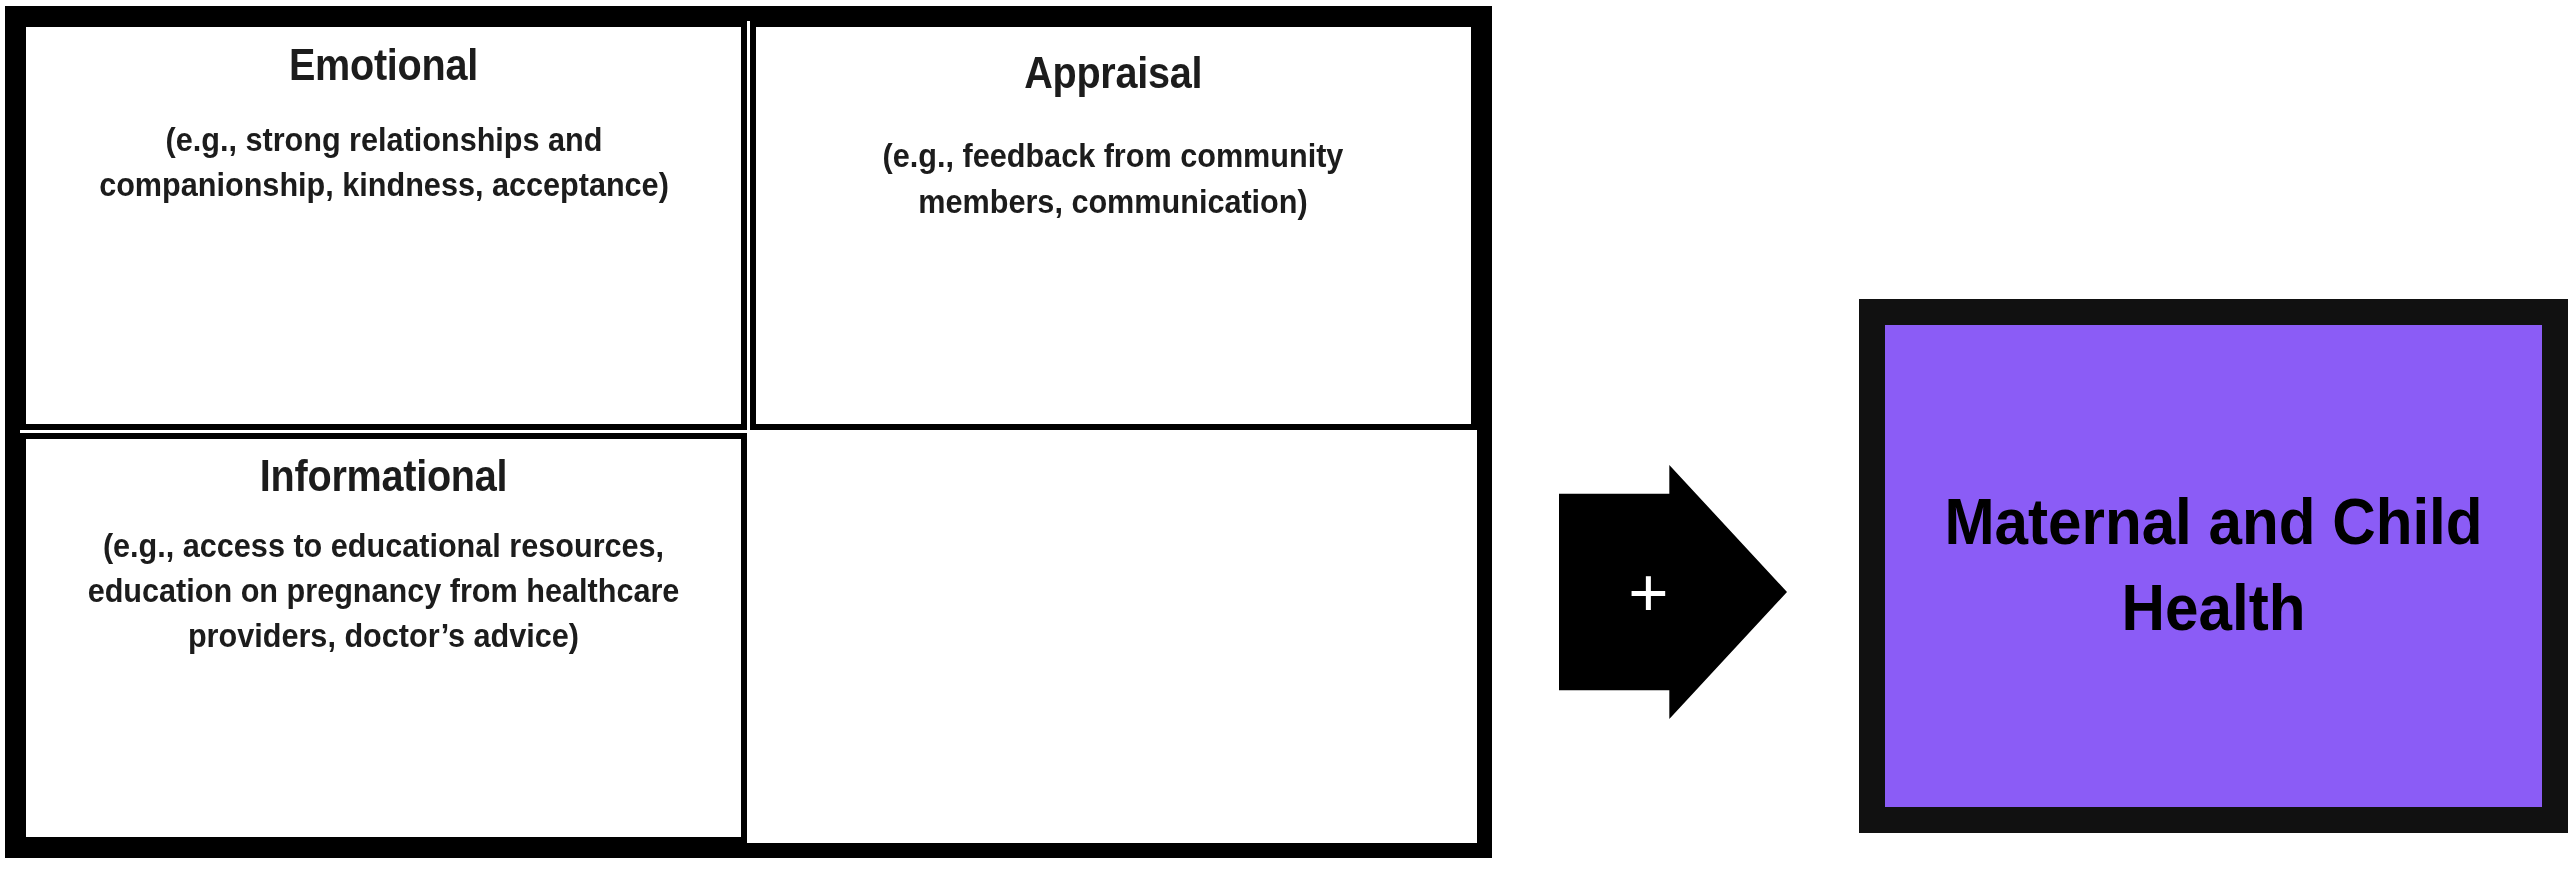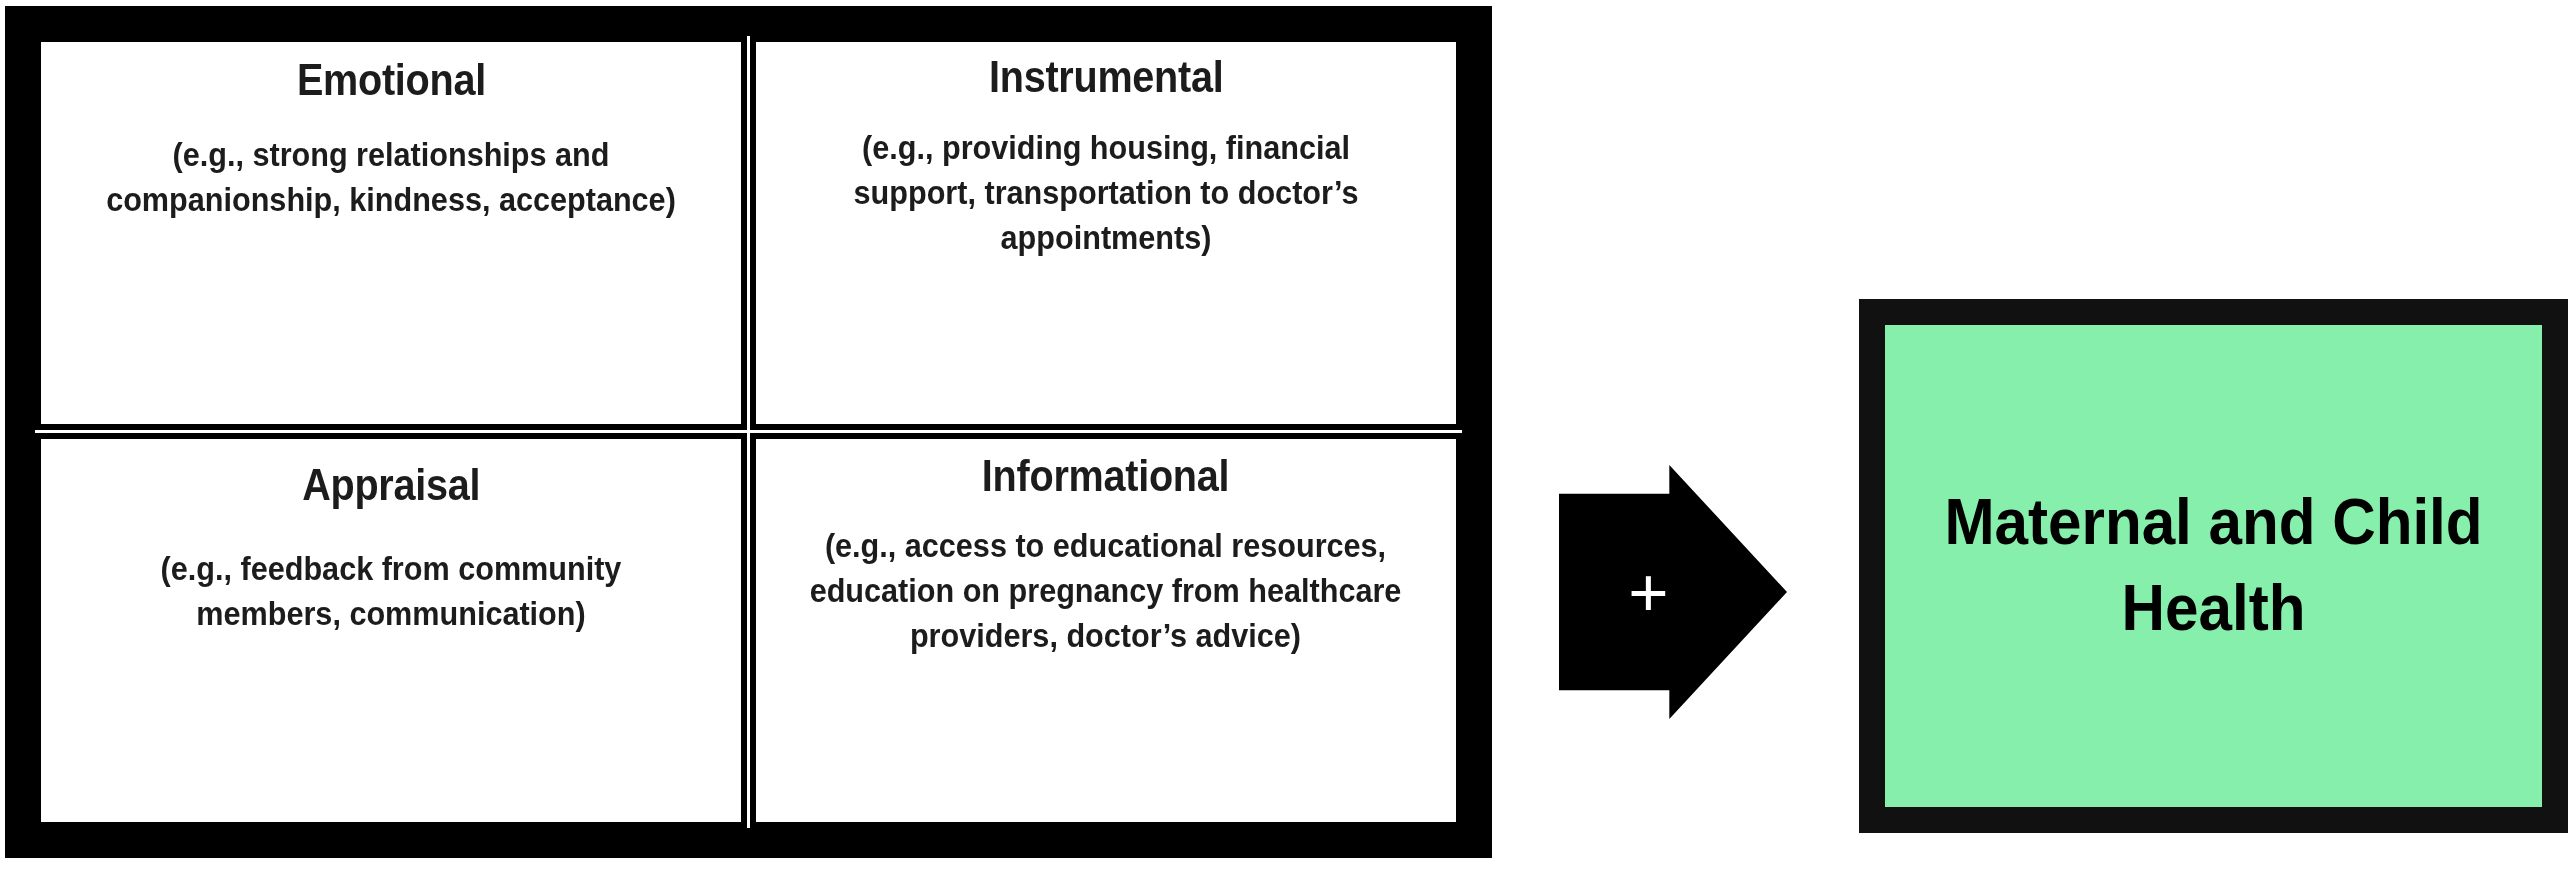--- a/index.html
+++ b/index.html
@@ -18,21 +18,21 @@
   
   #matrix-frame {
     position: absolute;
     left: 4.9px;
     top: 5.5px;
     width: 1487px;
     height: 852px;
     box-sizing: border-box;
     background: #000000;
     border: 7.4px solid #000000;
-    padding: 23px;
+    padding: 8px;
   }
   #matrix-grid {
     position: relative;
     width: 100%;
     height: 100%;
     background: #ffffff;
     display: grid;
     grid-template-columns: 1fr 1fr;
     grid-template-rows: 1fr 1fr;
     gap: 2.5px;
@@ -109,21 +109,21 @@
   }
 
   
   #outcome-box {
     position: absolute;
     left: 1859px;
     top: 299px;
     width: 709px;
     height: 534px;
     box-sizing: border-box;
-    background: #86efac;
+    background: #8b5cf6;
     border: 26px solid #111111;
     display: flex;
     align-items: center;
     justify-content: center;
   }
   #outcome-label {
     font-size: 64px;
     font-weight: bold;
     color: #000000;
     text-align: center;
@@ -135,24 +135,20 @@
 <body>
 
 <div id="matrix-frame">
   <div id="matrix-grid">
 
     <div class="quad q-emotional">
       <div class="quad-title">Emotional</div>
       <div class="quad-body">(e.g., strong relationships and companionship, kindness, acceptance)</div>
     </div>
 
-    <div class="quad q-instrumental">
-      <div class="quad-title">Instrumental</div>
-      <div class="quad-body">(e.g., providing housing, financial support, transportation to doctor’s appointments)</div>
-    </div>
 
     <div class="quad q-appraisal">
       <div class="quad-title">Appraisal</div>
       <div class="quad-body">(e.g., feedback from community members, communication)</div>
     </div>
 
     <div class="quad q-informational">
       <div class="quad-title">Informational</div>
       <div class="quad-body">(e.g., access to educational resources, education on pregnancy from healthcare providers, doctor’s advice)</div>
     </div>

